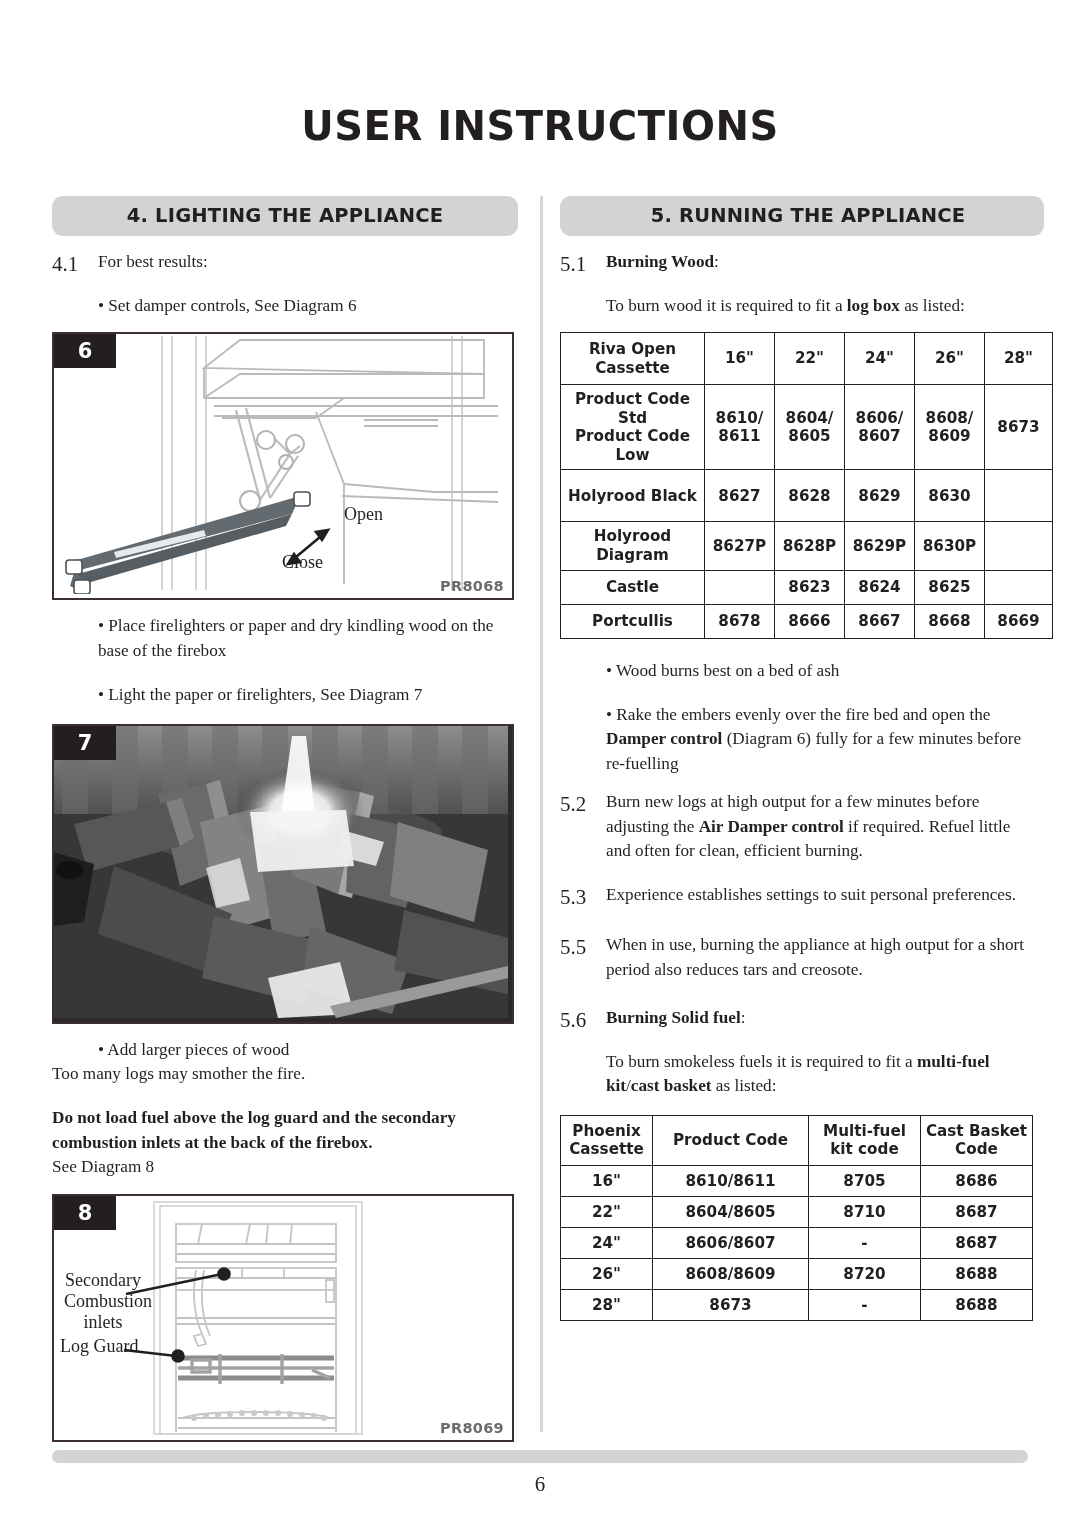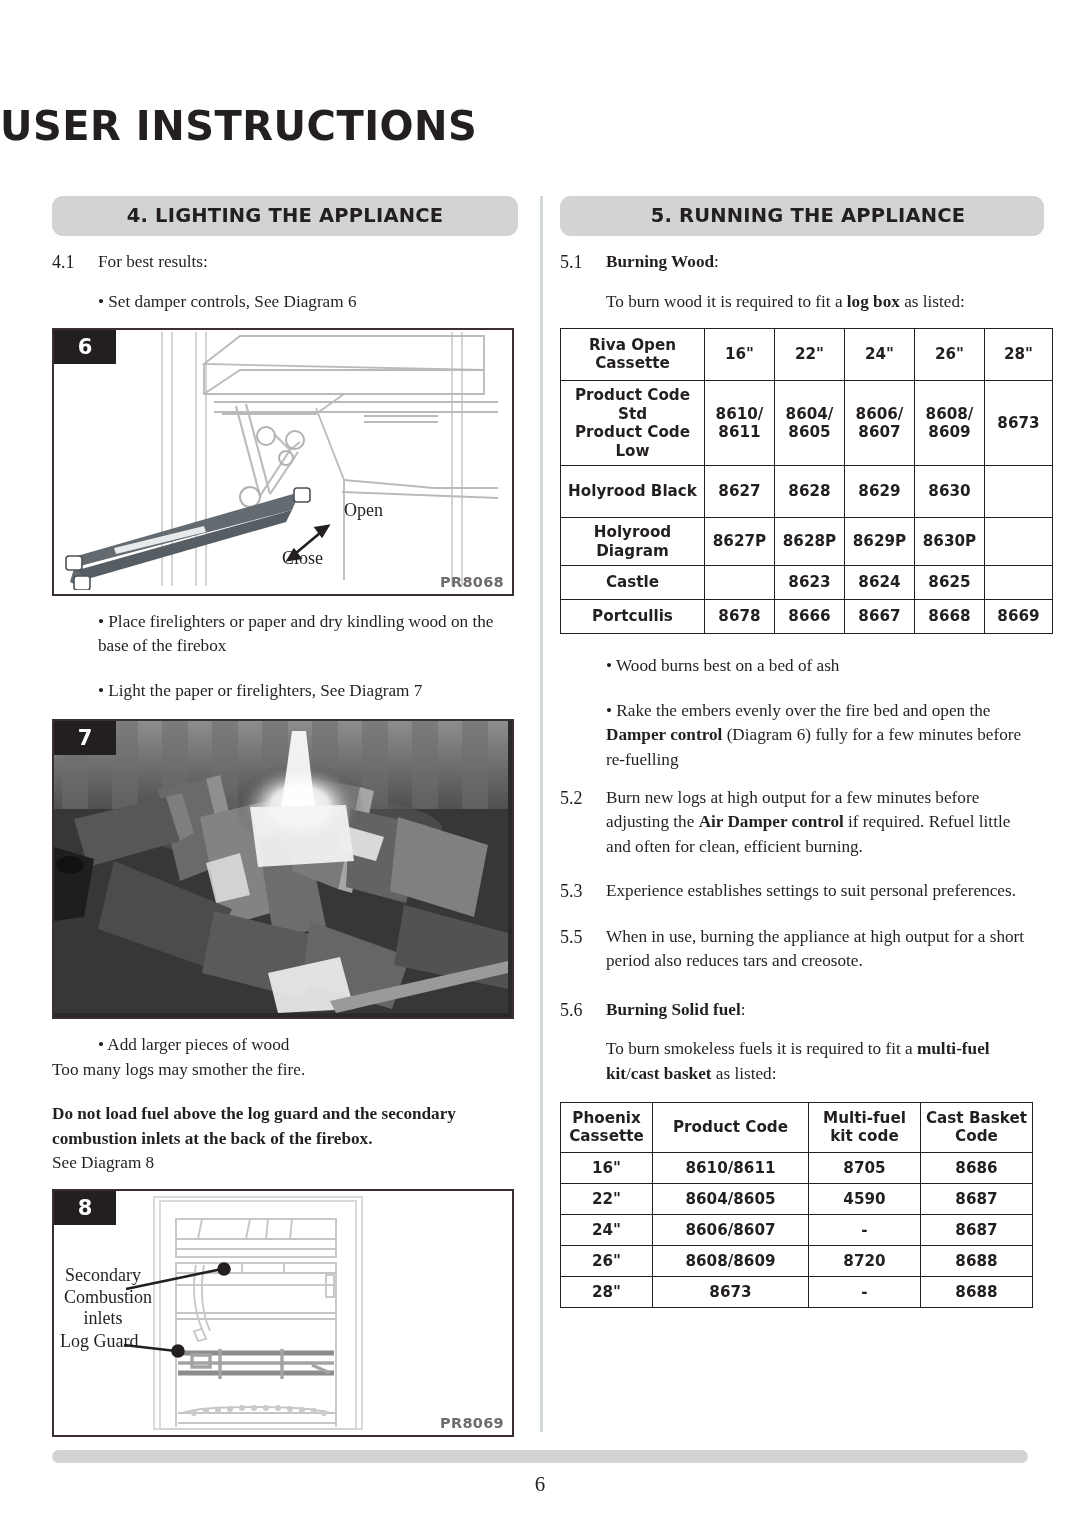--- a/index.html
+++ b/index.html
@@ -4,21 +4,21 @@
 <style>
   html,body{margin:0;padding:0;background:#ffffff;}
   body{
     width:1080px;height:1527px;position:relative;overflow:hidden;
     font-family:"Liberation Serif", serif;
     color:#231f20;
   }
 
   
   .page-title{
-    position:absolute;left:0;top:103px;width:1080px;text-align:left;
+    position:absolute;left:0;top:103px;width:1080px;text-align:center;
     font-family:"DejaVu Sans", sans-serif;
     font-weight:bold;font-size:40px;letter-spacing:.5px;color:#231f20;
   }
 
   
   .col{position:absolute;top:196px;}
   .col-left{left:52px;width:466px;}
   .col-right{left:560px;width:472px;}
 
   .col-divider{
@@ -32,21 +32,21 @@
     height:40px;line-height:40px;text-align:center;
     font-family:"DejaVu Sans", sans-serif;font-weight:bold;
     font-size:19.5px;color:#231f20;letter-spacing:.2px;
   }
   .col-left .section-pill{width:466px;}
   .col-right .section-pill{width:472px;padding-left:12px;}
 
   
   .clause{display:flex;margin-top:14px;}
   .clause .num{
-    width:46px;flex:0 0 46px;font-size:18px;line-height:1.42;
+    width:46px;flex:0 0 46px;font-size:21px;line-height:1.42;
   }
   .clause .body{flex:1;font-size:17.2px;line-height:1.42;}
 
   .para{font-size:17.2px;line-height:1.42;}
   .para.b{margin-left:46px;}
   .bullet{font-size:17.2px;line-height:1.42;margin-left:46px;}
   .gap-s{height:14px;}
   .gap-m{height:20px;}
   b{font-weight:bold;}
 
@@ -450,21 +450,21 @@
         </tr>
         <tr style="height: 31px;">
           <td class="num">16"</td>
           <td class="num">8610/8611</td>
           <td class="num">8705</td>
           <td class="num">8686</td>
         </tr>
         <tr style="height: 31px;">
           <td class="num">22"</td>
           <td class="num">8604/8605</td>
-          <td class="num">4590</td>
+          <td class="num">8710</td>
           <td class="num">8687</td>
         </tr>
         <tr style="height: 31px;">
           <td class="num">24"</td>
           <td class="num">8606/8607</td>
           <td class="num">-</td>
           <td class="num">8687</td>
         </tr>
         <tr style="height: 31px;">
           <td class="num">26"</td>

